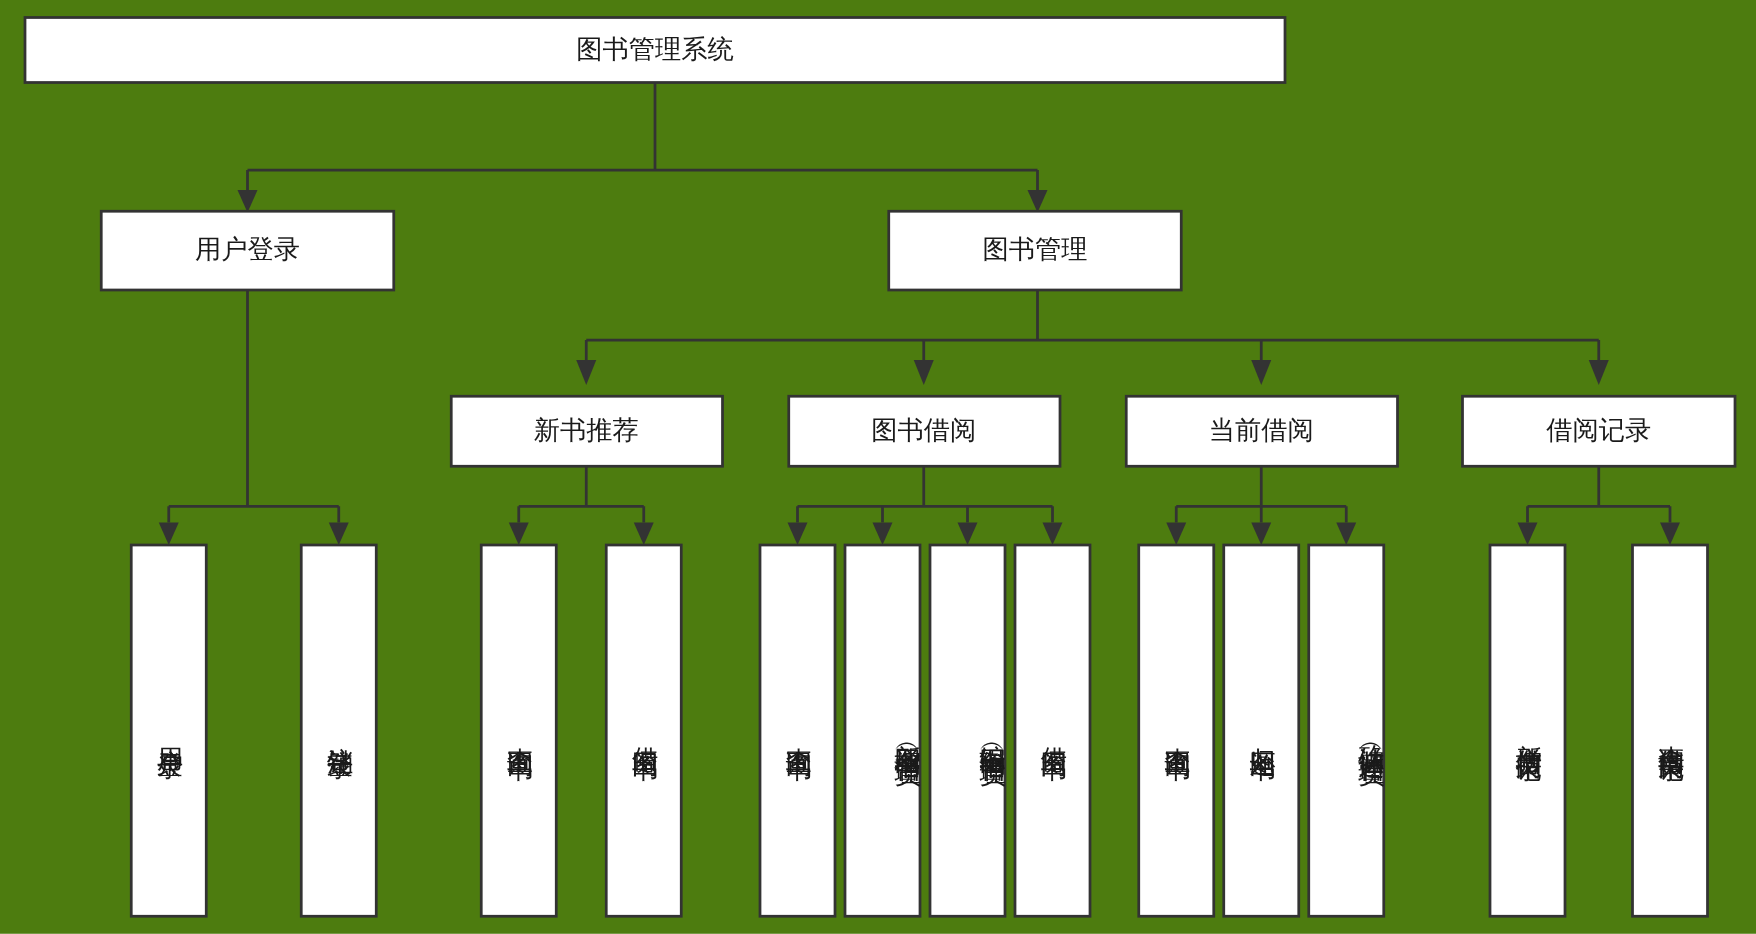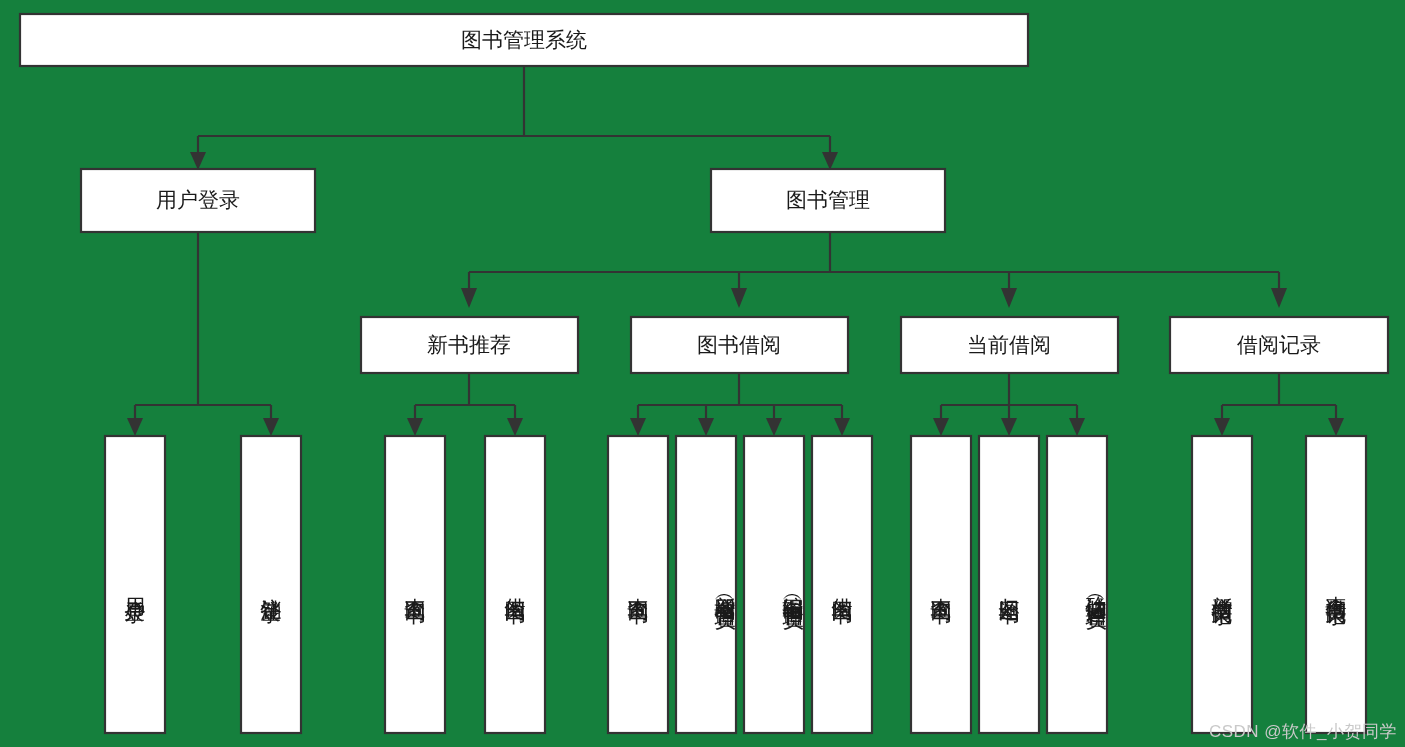--- a/index.html
+++ b/index.html
@@ -10,21 +10,21 @@
   body {
     width: 1405px;
     height: 747px;
     font-family: "Liberation Sans", "DejaVu Sans", sans-serif;
     overflow: hidden;
   }
   #diagram-root {
     position: relative;
     width: 1405px;
     height: 747px;
-    background: #15803d;
+    background: #4d7c0f;
   }
   svg#tree-svg {
     position: absolute;
     left: 0;
     top: 0;
     width: 1405px;
     height: 747px;
     display: block;
   }
   .node-box {
@@ -207,15 +207,14 @@
   <div class="vert-label-wrap" style="left:744px; top:436px; width:60px; height:297px; align-items:flex-start; padding-top:6px; box-sizing:border-box;">编辑图书（管理员）</div>
   <div class="vert-label-wrap" style="left:812px; top:436px; width:60px; height:297px;">借阅图书</div>
 
   <div class="vert-label-wrap" style="left:911px; top:436px; width:60px; height:297px;">查询图书</div>
   <div class="vert-label-wrap" style="left:979px; top:436px; width:60px; height:297px;">归还图书</div>
   <div class="vert-label-wrap" style="left:1047px; top:436px; width:60px; height:297px; align-items:flex-start; padding-top:6px; box-sizing:border-box;">确认归还（管理员）</div>
 
   <div class="vert-label-wrap" style="left:1192px; top:436px; width:60px; height:297px;">新增借阅记录</div>
   <div class="vert-label-wrap" style="left:1306px; top:436px; width:60px; height:297px;">查询借阅记录</div>
 
-  <div class="watermark">CSDN @软件_小贺同学</div>
 
 </div>
 
 </body></html>

